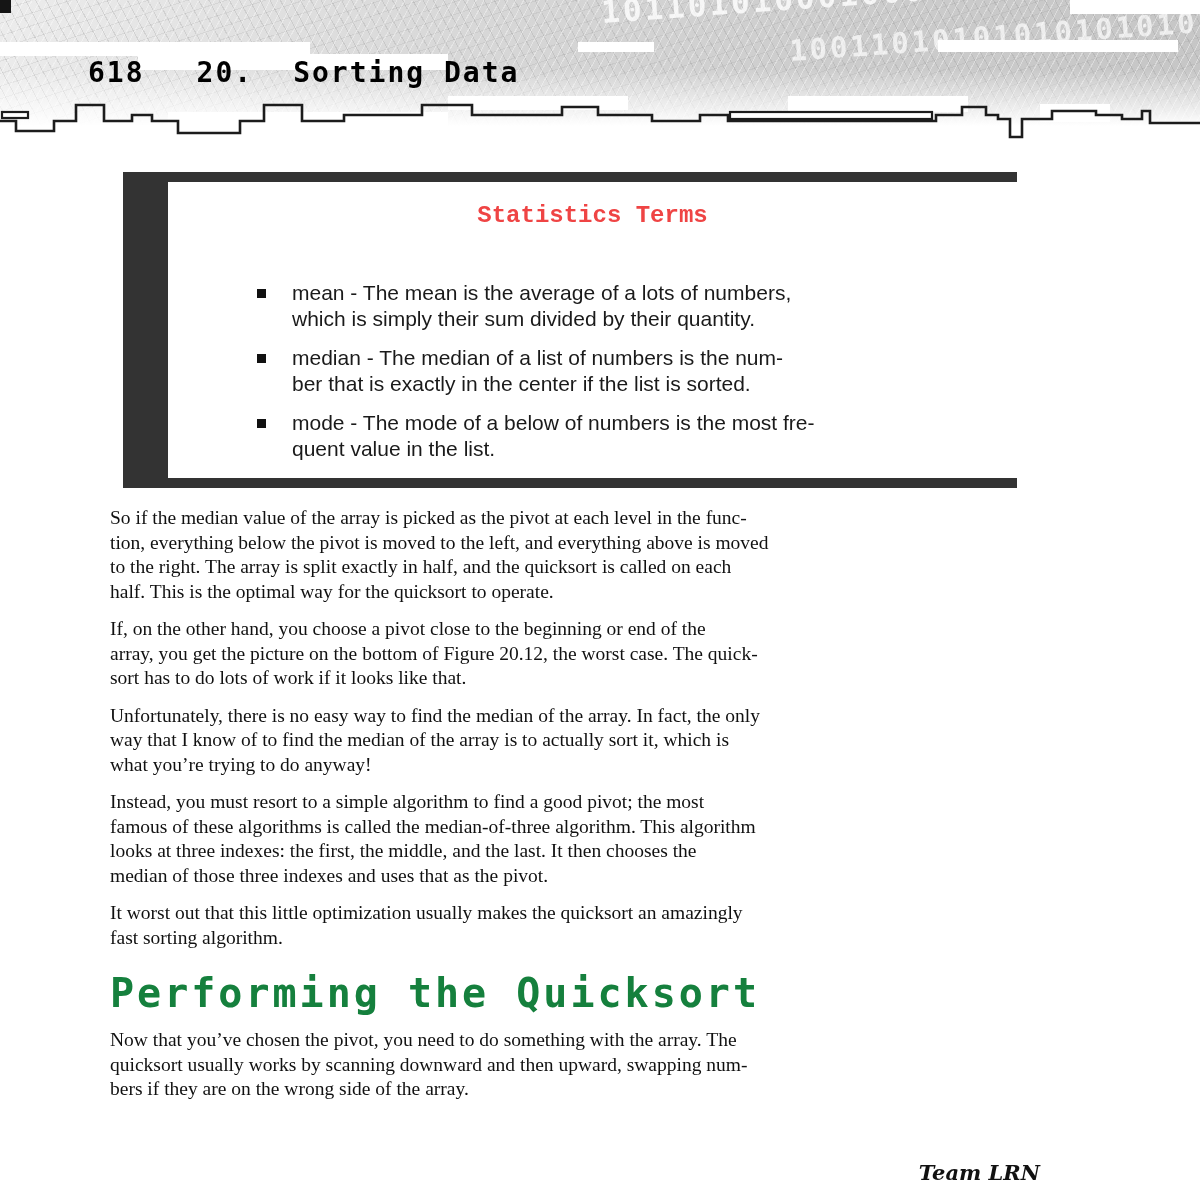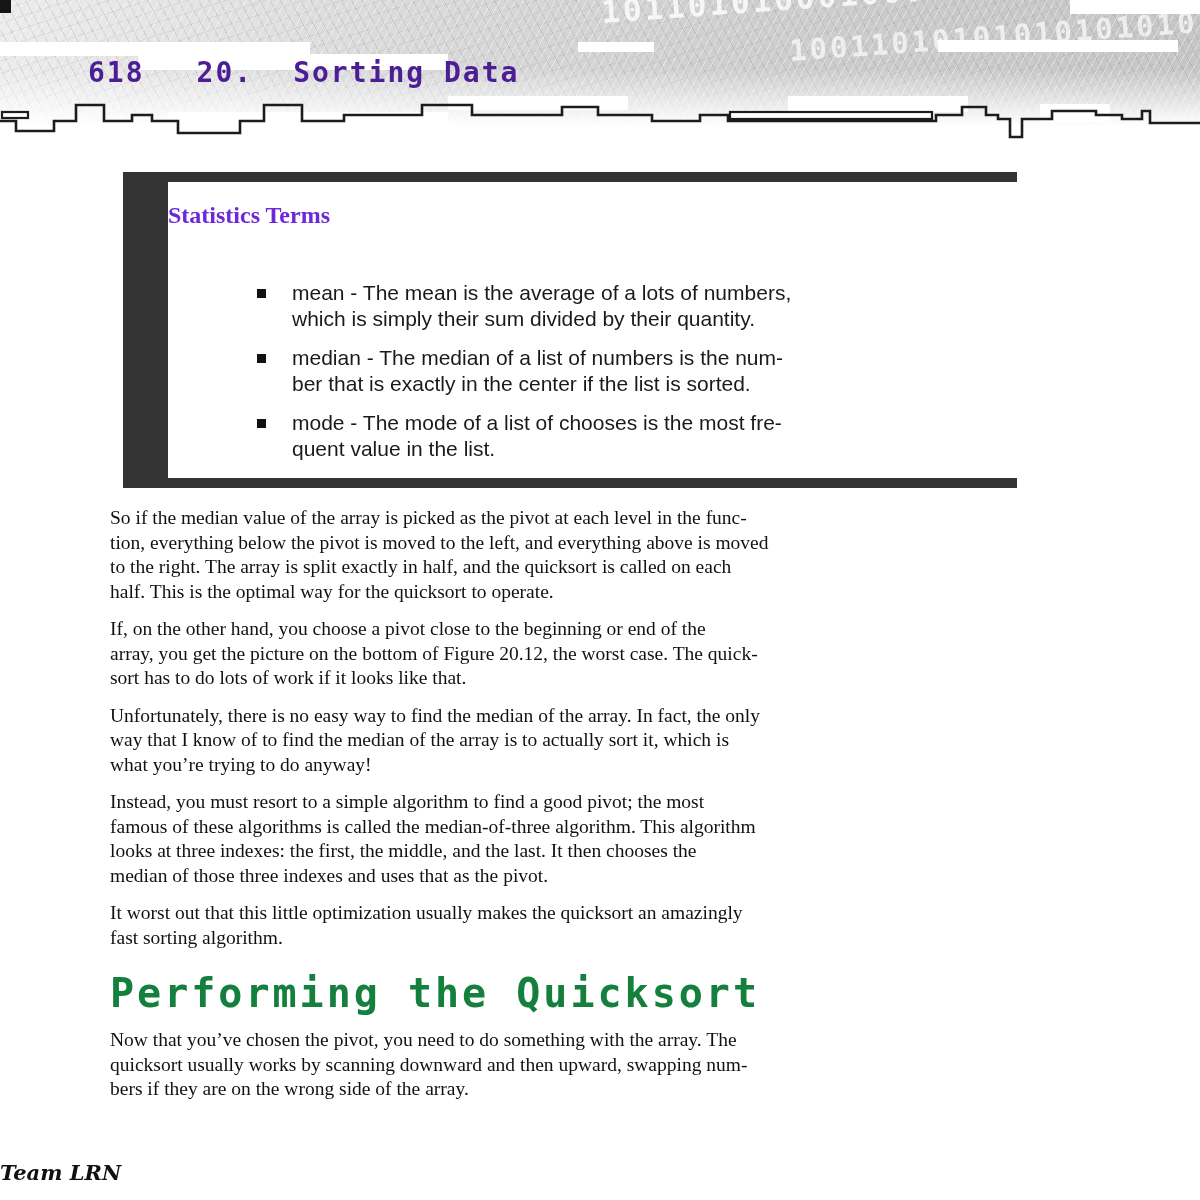--- a/index.html
+++ b/index.html
@@ -27,35 +27,35 @@
     color:rgba(255,255,255,.8);letter-spacing:3px;white-space:nowrap;
     transform:rotate(-4deg);transform-origin:left top;
   }
   .binary.b1{left:600px;top:-6px;font-size:31px;}
   .binary.b2{left:788px;top:34px;font-size:29px;color:rgba(255,255,255,.68);}
   .patch{position:absolute;background:#ffffff;}
 
   .page-header{
     position:absolute;left:88px;top:56px;
     font-family:"DejaVu Sans Mono", monospace;font-weight:bold;font-size:28px;
-    letter-spacing:2px;color:#4c1d95;white-space:nowrap;
+    letter-spacing:2px;color:#000000;white-space:nowrap;
   }
   .page-header .chapnum{margin-left:52px;}
   .page-header .chaptitle{margin-left:40px;}
 
   .skyline{position:absolute;left:0;top:93px;}
 
   
   .statbox{position:absolute;left:123px;top:172px;width:894px;height:316px;background:#ffffff;}
   .statbox .leftbar{position:absolute;left:0;top:0;width:45px;height:316px;background:#333333;}
   .statbox .topbar{position:absolute;left:45px;top:0;right:0;height:10px;background:#333333;}
   .statbox .bottombar{position:absolute;left:45px;bottom:0;right:0;height:10px;background:#333333;}
   .statbox .box-title{
-    position:absolute;left:45px;right:0;top:30px;
-    font-family:Liberation Serif, serif;font-weight:bold;font-size:24px;color:#6d28d9;
+    position:absolute;left:45px;right:0;top:30px;text-align:center;
+    font-family:Liberation Mono, monospace;font-weight:bold;font-size:24px;color:#ef4444;
   }
   .statbox .box-intro{
     position:absolute;left:82px;top:76px;
     font-family:"Liberation Sans", sans-serif;font-size:18.5px;color:#1a1a1a;
   }
   .bullets{position:absolute;left:134px;top:108px;width:720px;}
   .bullet-row{display:flex;margin-bottom:13px;}
   .bullet-sq{width:9px;height:9px;background:#111;margin-top:9px;flex:0 0 9px;}
   .bullet-text{
     margin-left:26px;font-family:"Liberation Sans", sans-serif;font-size:21px;
@@ -68,21 +68,21 @@
     margin:0 0 13px 0;font-size:19.5px;line-height:24.5px;color:#111;
     white-space:pre-line;
   }
   .ital{}
   .section-heading{
     font-family:"DejaVu Sans Mono", monospace;font-weight:bold;font-size:40px;
     letter-spacing:3px;color:#15803d;margin:20px 0 12px 0;white-space:nowrap;
   }
 
   .footer{
-    position:absolute;left:0;top:1160px;width:1028px;text-align:left;
+    position:absolute;left:12px;top:1160px;width:1028px;text-align:right;
     font-family:"DejaVu Serif", serif;font-weight:bold;font-style:italic;
     font-size:21px;color:#111;
   }
 </style>
 </head>
 <body>
 
 <div class="banner">
   <div class="binary b1">101101010001000110101</div>
   <div class="binary b2">1001101010101010101010</div>
@@ -120,21 +120,21 @@
       <div class="bullet-text">mean - The mean is the average of a lots of numbers,
 which is simply their sum divided by their quantity.</div>
     </div>
     <div class="bullet-row">
       <div class="bullet-sq"></div>
       <div class="bullet-text">median - The median of a list of numbers is the num-
 ber that is exactly in the center if the list is sorted.</div>
     </div>
     <div class="bullet-row">
       <div class="bullet-sq"></div>
-      <div class="bullet-text">mode - The mode of a list of chooses is the most fre-
+      <div class="bullet-text">mode - The mode of a below of numbers is the most fre-
 quent value in the list.</div>
     </div>
   </div>
 </div>
 
 <div class="content">
   <p>So if the median value of the array is picked as the pivot at each level in the func-
 tion, everything below the pivot is moved to the left, and everything above is moved
 to the right. The array is split exactly in half, and the quicksort is called on each
 half. This is the optimal way for the quicksort to operate.</p>

